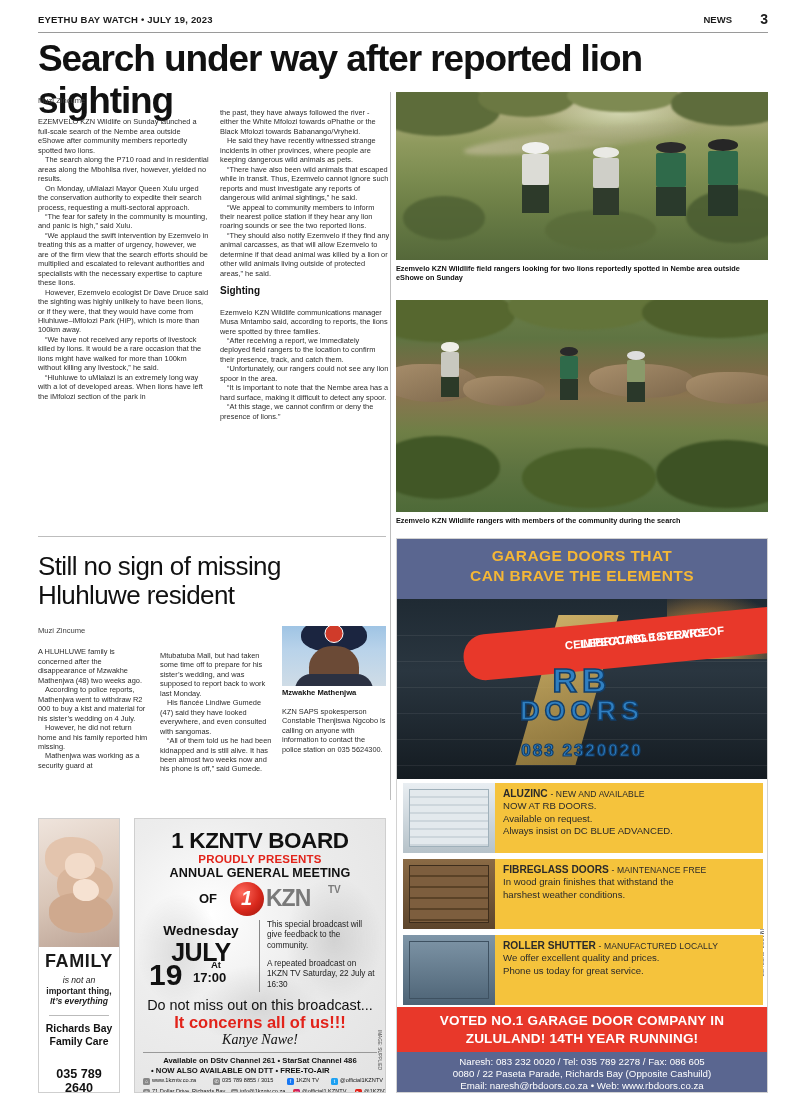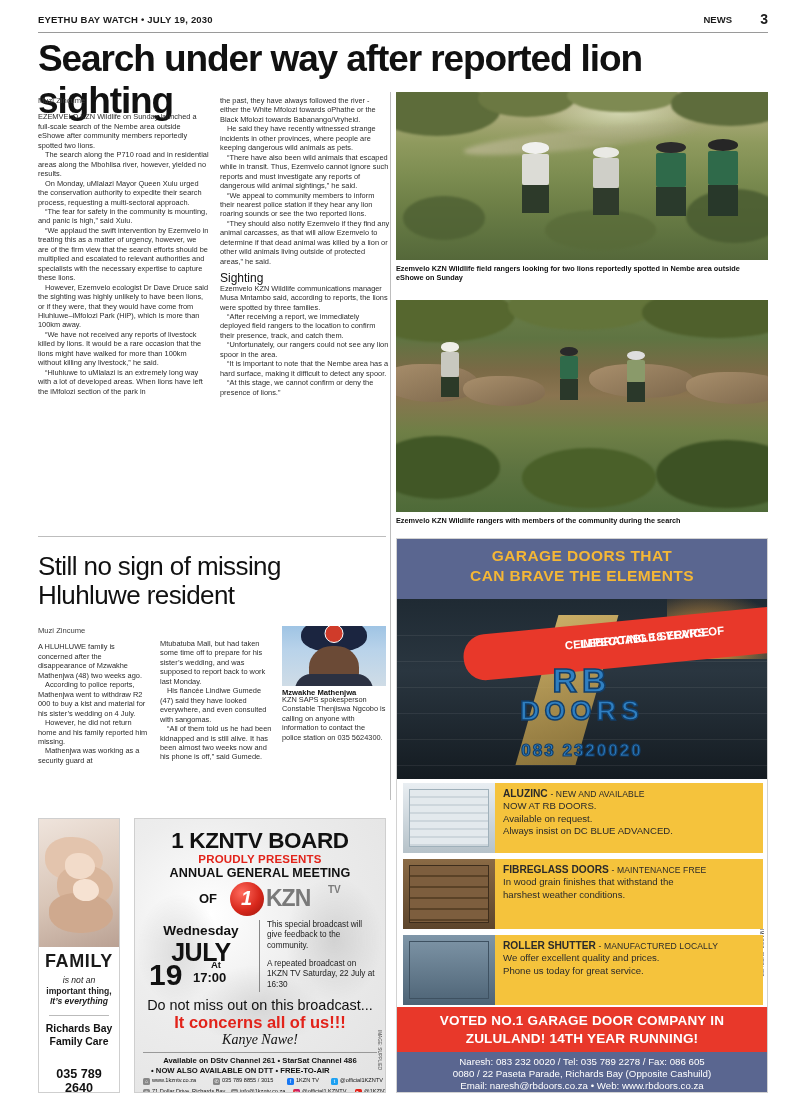--- a/index.html
+++ b/index.html
@@ -13,22 +13,22 @@
   .mh-num{position:absolute;right:0;top:-3px;font-size:14px;font-weight:bold;}
   .rule{position:absolute;left:38px;top:32px;width:730px;height:1px;background:#9a9a9a;}
 
   
   .headline{position:absolute;left:38px;top:38px;width:734px;font-size:37px;line-height:42px;font-weight:bold;letter-spacing:-1.1px;color:#111;}
 
   
   .byline{font-size:7.6px;color:#3c3c3c;margin:0 0 7px 0;}
   .col{position:absolute;font-size:7.4px;line-height:9.45px;color:#2b2b2b;text-align:left;}
   .col p{margin:0;text-indent:7px;}
-  .col p.first{text-indent:0;}
-  .col h4{font-size:12px;margin:8px 0 0 0;font-weight:normal;color:#111;}
+  .col p.first{text-indent:0;margin-top:12px;}
+  .col h4{font-size:10px;margin:8px 0 0 0;font-weight:bold;color:#111;}
   #a1c1{left:38px;top:96px;width:171px;}
   #a1c2{left:220px;top:96px;width:170px;}
 
   
   .photo{position:absolute;overflow:hidden;background:#6b7a4a;}
   .cap{position:absolute;font-size:7.3px;line-height:9.2px;font-weight:bold;color:#111;}
 
   .ph1{left:396px;top:92px;width:372px;height:168px;}
   .ph2{left:396px;top:300px;width:372px;height:212px;}
 
@@ -136,21 +136,21 @@
   .socbox.ig{background:linear-gradient(45deg,#f09433,#dc2743,#bc1888);}
   .socbox.gl{background:#888;}
   .kzcredit{position:absolute;right:3px;bottom:22px;font-size:4.6px;color:#444;writing-mode:vertical-rl;}
 </style>
 </head>
 <body>
 
 <div class="page">
 
   <div class="masthead">
-    <div class="mh-left">EYETHU BAY WATCH • JULY 19, 2030</div>
+    <div class="mh-left">EYETHU BAY WATCH • JULY 19, 2023</div>
     <div class="mh-sec">NEWS</div>
     <div class="mh-num">3</div>
   </div>
   <div class="rule"></div>
 
   <div class="headline">Search under way after reported lion sighting</div>
 
   <div class="col" id="a1c1">
     <div class="byline">Muzi Zincume</div>
     <p class="first">EZEMVELO KZN Wildlife on Sunday launched a full-scale search of the Nembe area outside eShowe after community members reportedly spotted two lions.</p>

